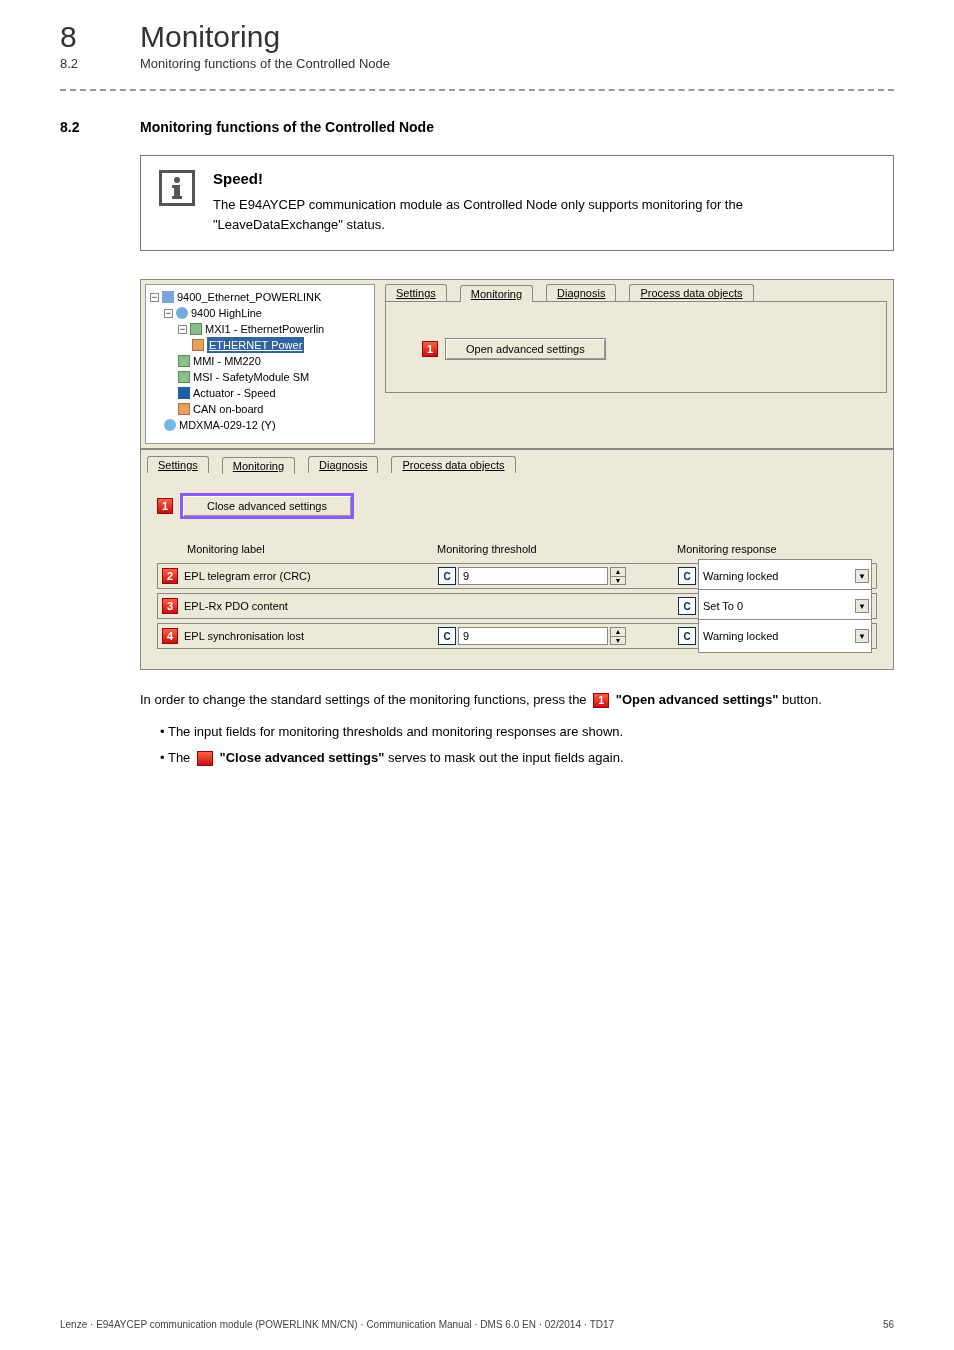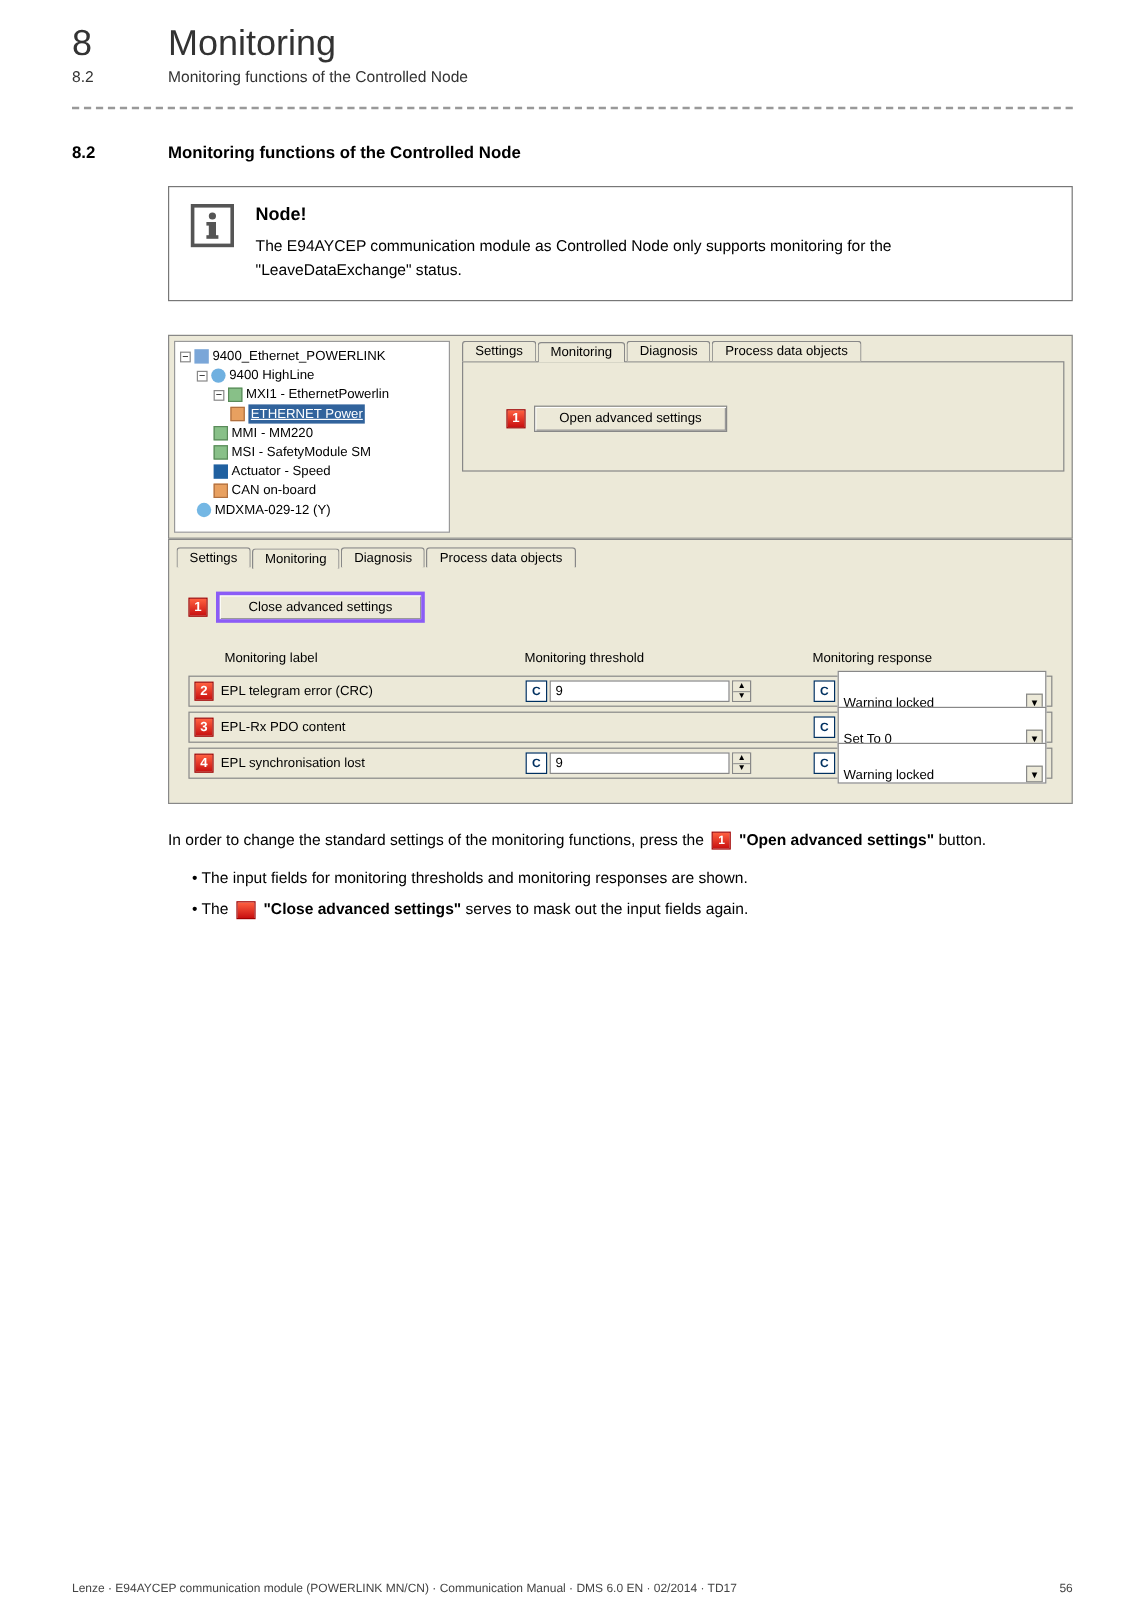--- a/index.html
+++ b/index.html
@@ -96,21 +96,21 @@
   .ico-q { background: #74b7e4; border-radius:50%; }
   .tree-sel {
     background: #31639c; color: #fff; padding: 0 2px;
     text-decoration: underline;
   }
   .tabs-right {
     flex: 1;
     padding: 4px 6px;
     position: relative;
   }
-  .tab-strip { display: flex; gap: 0; margin-bottom: 0; }
+  .tab-strip { display: flex; gap: 12px; margin-bottom: 0; text-decoration: underline; }
   .tab {
     border: 1px solid #888;
     border-bottom: none;
     background: #ece9d8;
     padding: 2px 10px;
     font-size: 11px;
     border-radius: 3px 3px 0 0;
     margin-right: 1px;
   }
   .tab.active { background: #ece9d8; position: relative; top: 1px; }
@@ -216,21 +216,21 @@
   .spinner div:last-child { border-bottom: none; }
   .mon-resp {
     flex: 1;
     display: flex; align-items: center; gap: 2px;
   }
   .resp-select {
     border: 1px solid #888;
     background: #fff;
     height: 34px;
     flex: 1;
-    display: flex; align-items: flex-end; justify-content: space-between;
+    display: flex; align-items: center; justify-content: space-between;
     padding: 0 2px 0 4px;
     font-size: 11px;
   }
   .sel-arrow {
     width: 14px; height: 14px;
     background: #ece9d8;
     border: 1px solid #888;
     display: flex; align-items: center; justify-content: center;
     font-size: 8px;
   }
@@ -300,21 +300,21 @@
   <div class="note-box">
     <div class="note-icon">
       <svg viewBox="0 0 20 24">
             <circle cx="10" cy="4" r="3" fill="#555"></circle>
             <rect x="7" y="9" width="6" height="13" fill="#555"></rect>
             <rect x="5" y="20" width="10" height="3" fill="#555"></rect>
             <rect x="5" y="9" width="5" height="3" fill="#555"></rect>
           </svg>
     </div>
     <div class="note-content">
-      <div class="note-heading">Node!</div>
+      <div class="note-heading">Speed!</div>
       <div class="note-text">The E94AYCEP communication module as Controlled Node only supports monitoring for the "LeaveDataExchange" status.</div>
     </div>
   </div>
 
   <div class="screenshot shot1">
     <div class="tree-pane">
       <div class="tree-item">
             <span class="tree-exp">−</span>
             <span class="tree-icon ico-proj"></span>
             <span>9400_Ethernet_POWERLINK</span>

